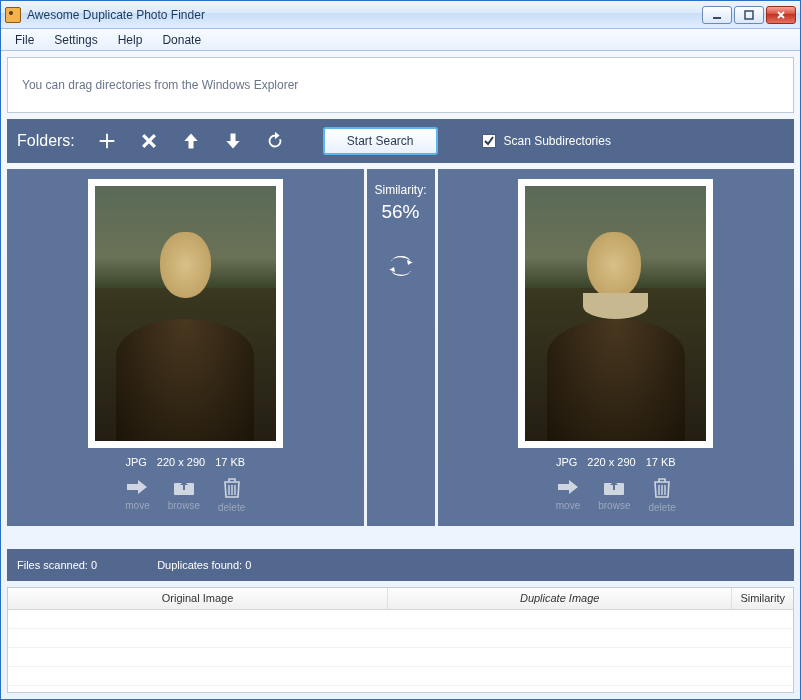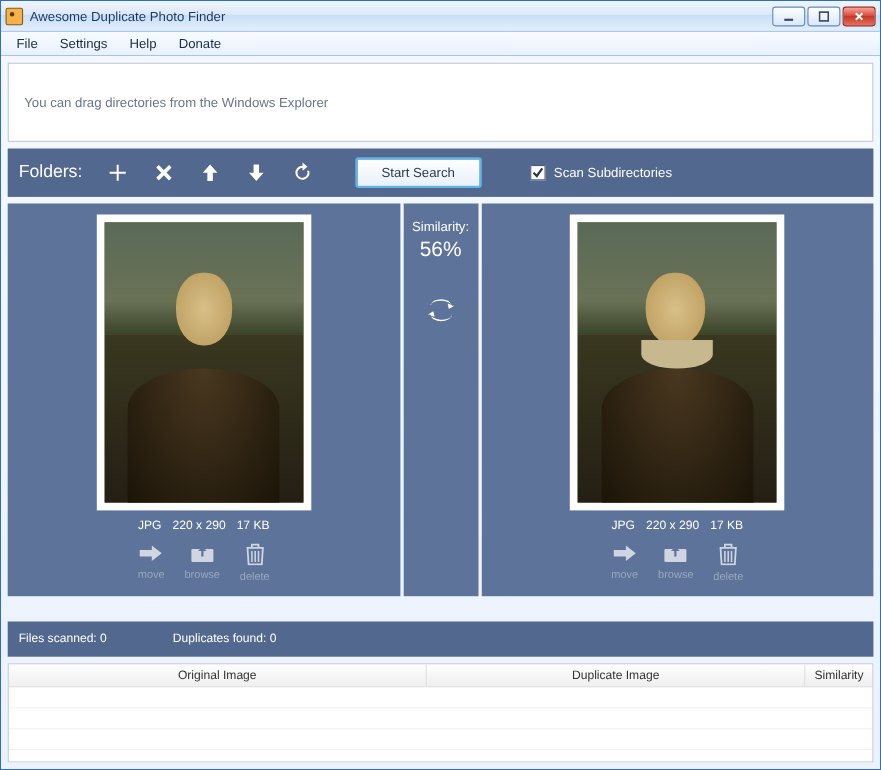--- a/index.html
+++ b/index.html
@@ -83,21 +83,21 @@
   display: flex;
   flex-direction: column;
   padding: 6px;
   gap: 6px;
   overflow: hidden;
 }
 
 .drop-panel {
   background: #fff;
   border: 1px solid #bcc9db;
-  height: 72px;
+  height: 56px;
   display: flex;
   align-items: center;
   padding: 16px 14px;
   color: #6a768a;
   font-size: 12px;
 }
 
 .toolbar {
   background: #52688e;
   height: 44px;
@@ -254,21 +254,21 @@
   border-bottom: 1px solid #d6d6d6;
   font-size: 11px;
   color: #333;
 }
 .col {
   padding: 4px 8px;
   border-right: 1px solid #e0e0e0;
   text-align: center;
 }
 .col.orig { flex: 0 0 380px; }
-.col.dup { flex: 1; }
+.col.dup { flex: 1; font-style: italic; }
 .col.sim { flex: 0 0 55px; border-right: none; }
 .results-body { flex: 1; background: #fff; }
 .row-line { height: 19px; border-bottom: 1px solid #f2f2f2; display: flex; }
 </style>
 </head>
 <body>
 
 <div class="window">
 
   <div class="titlebar">

